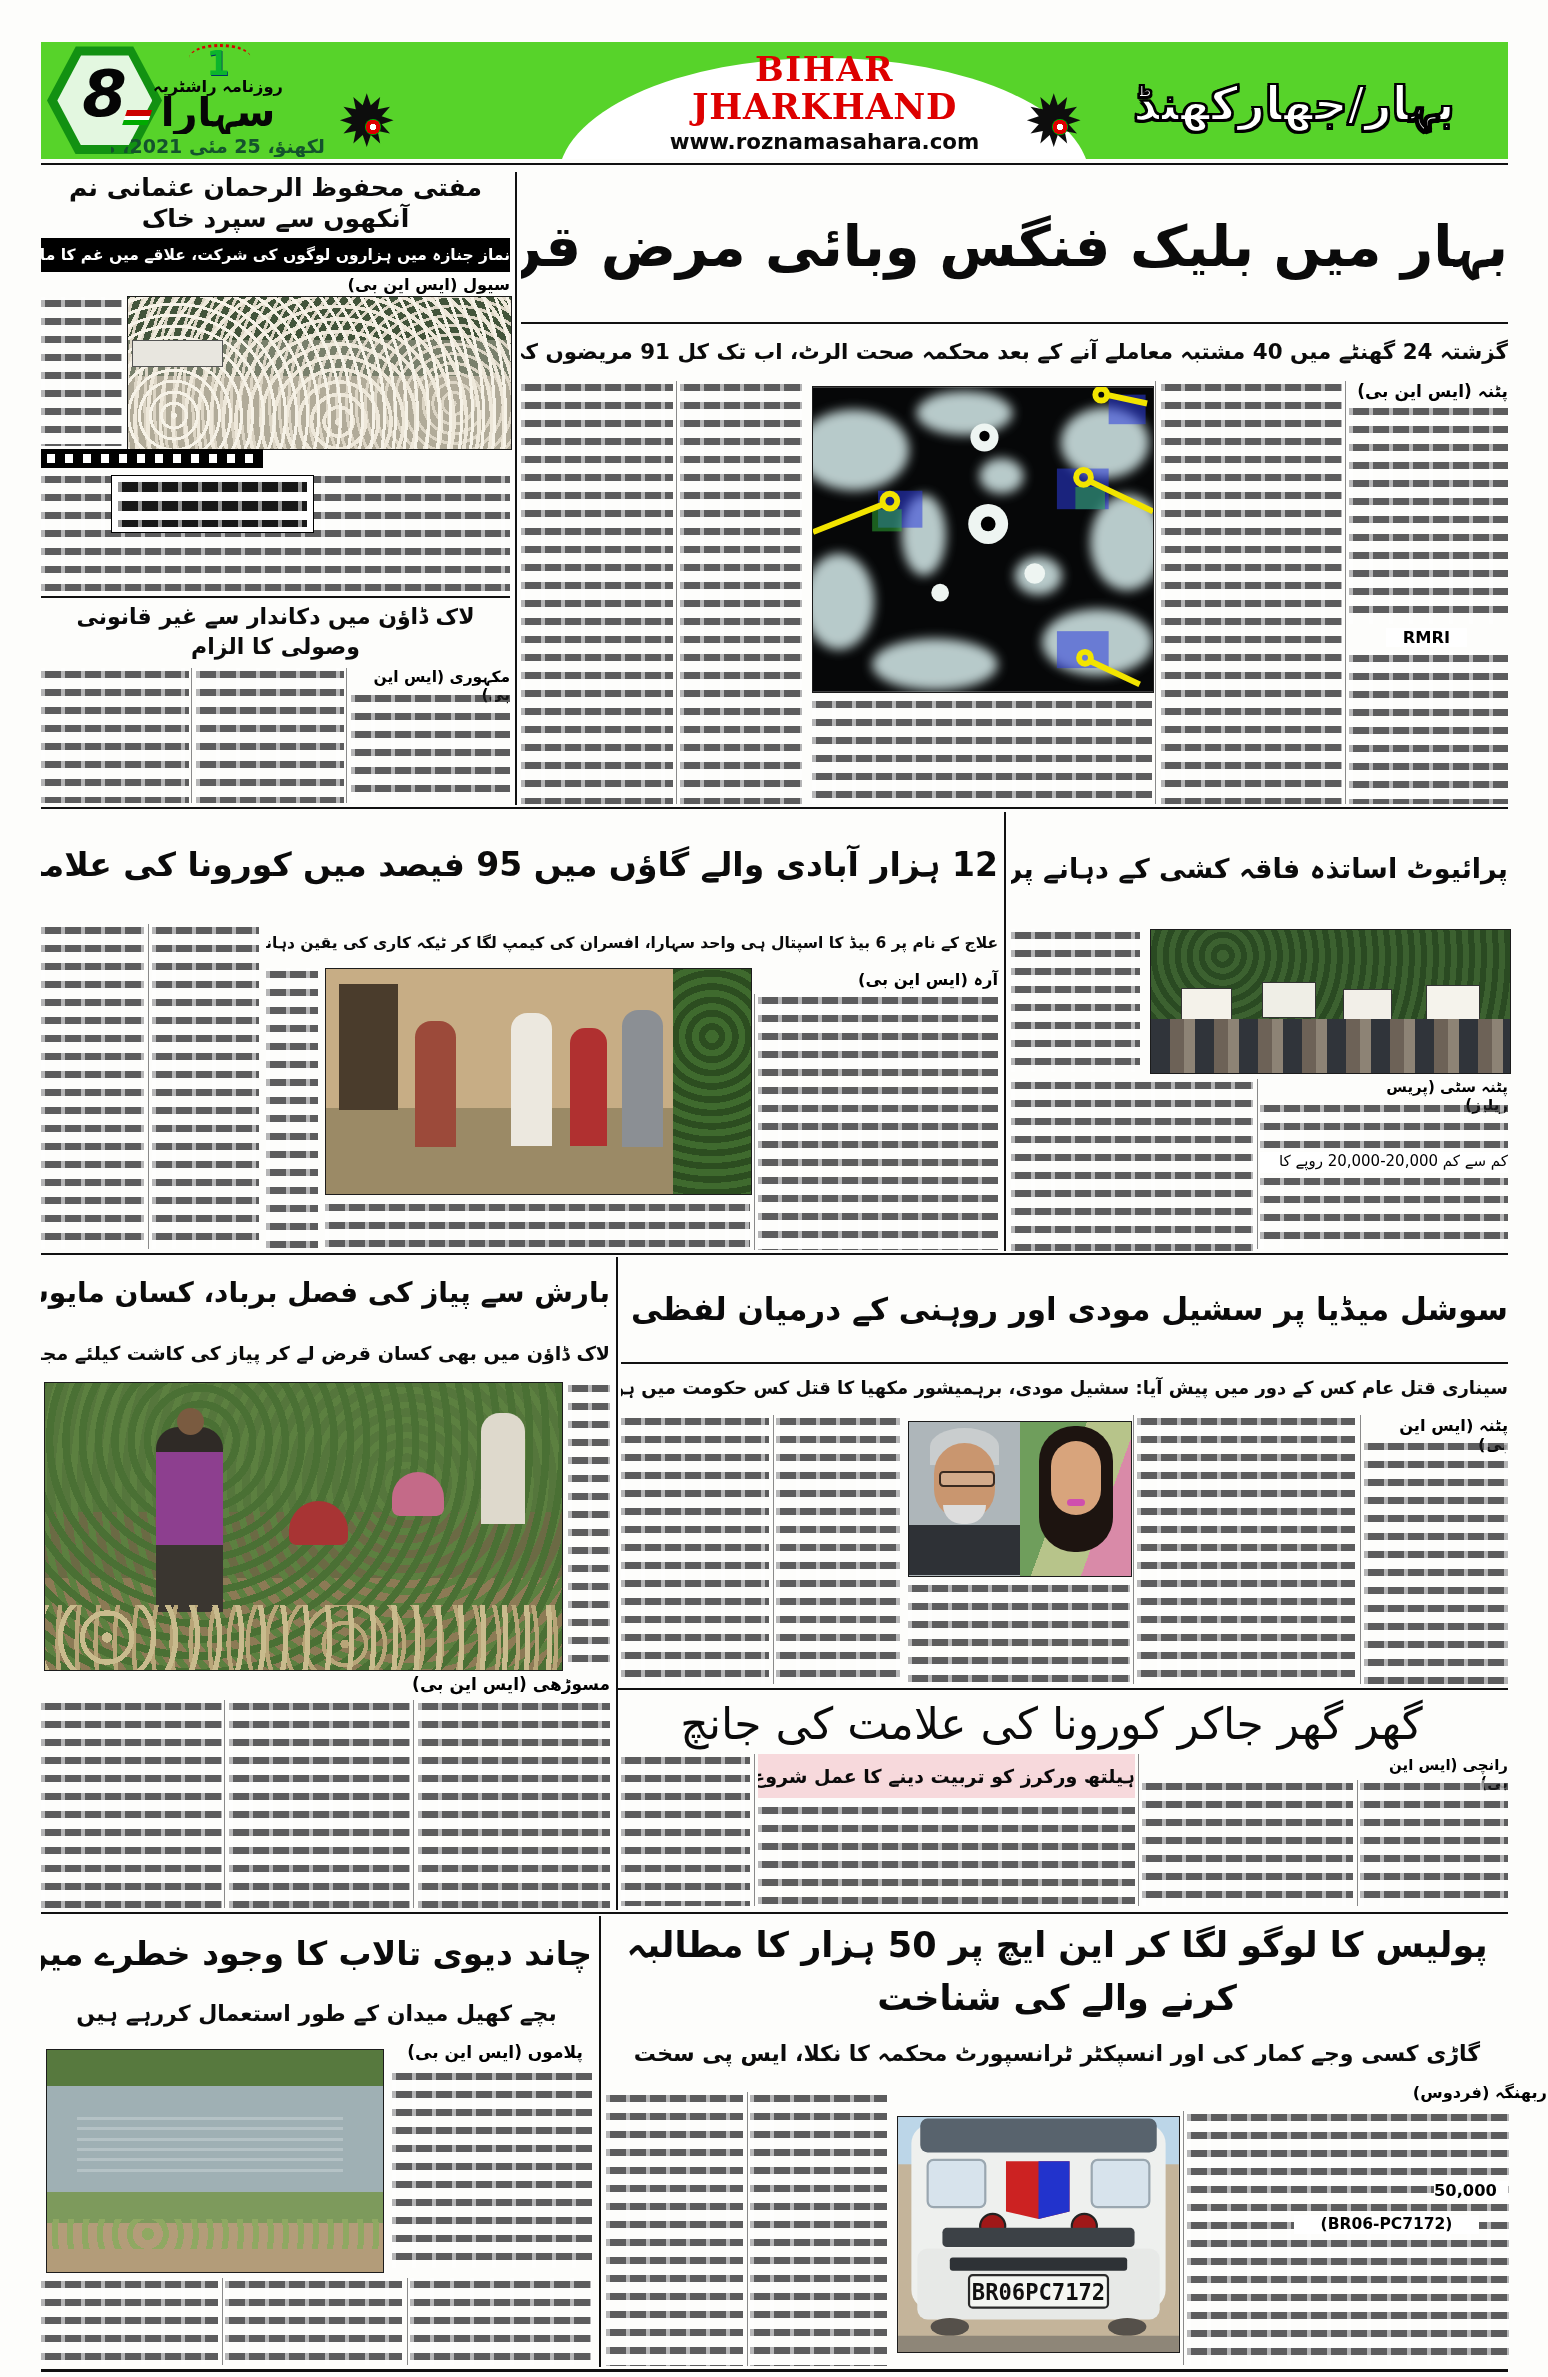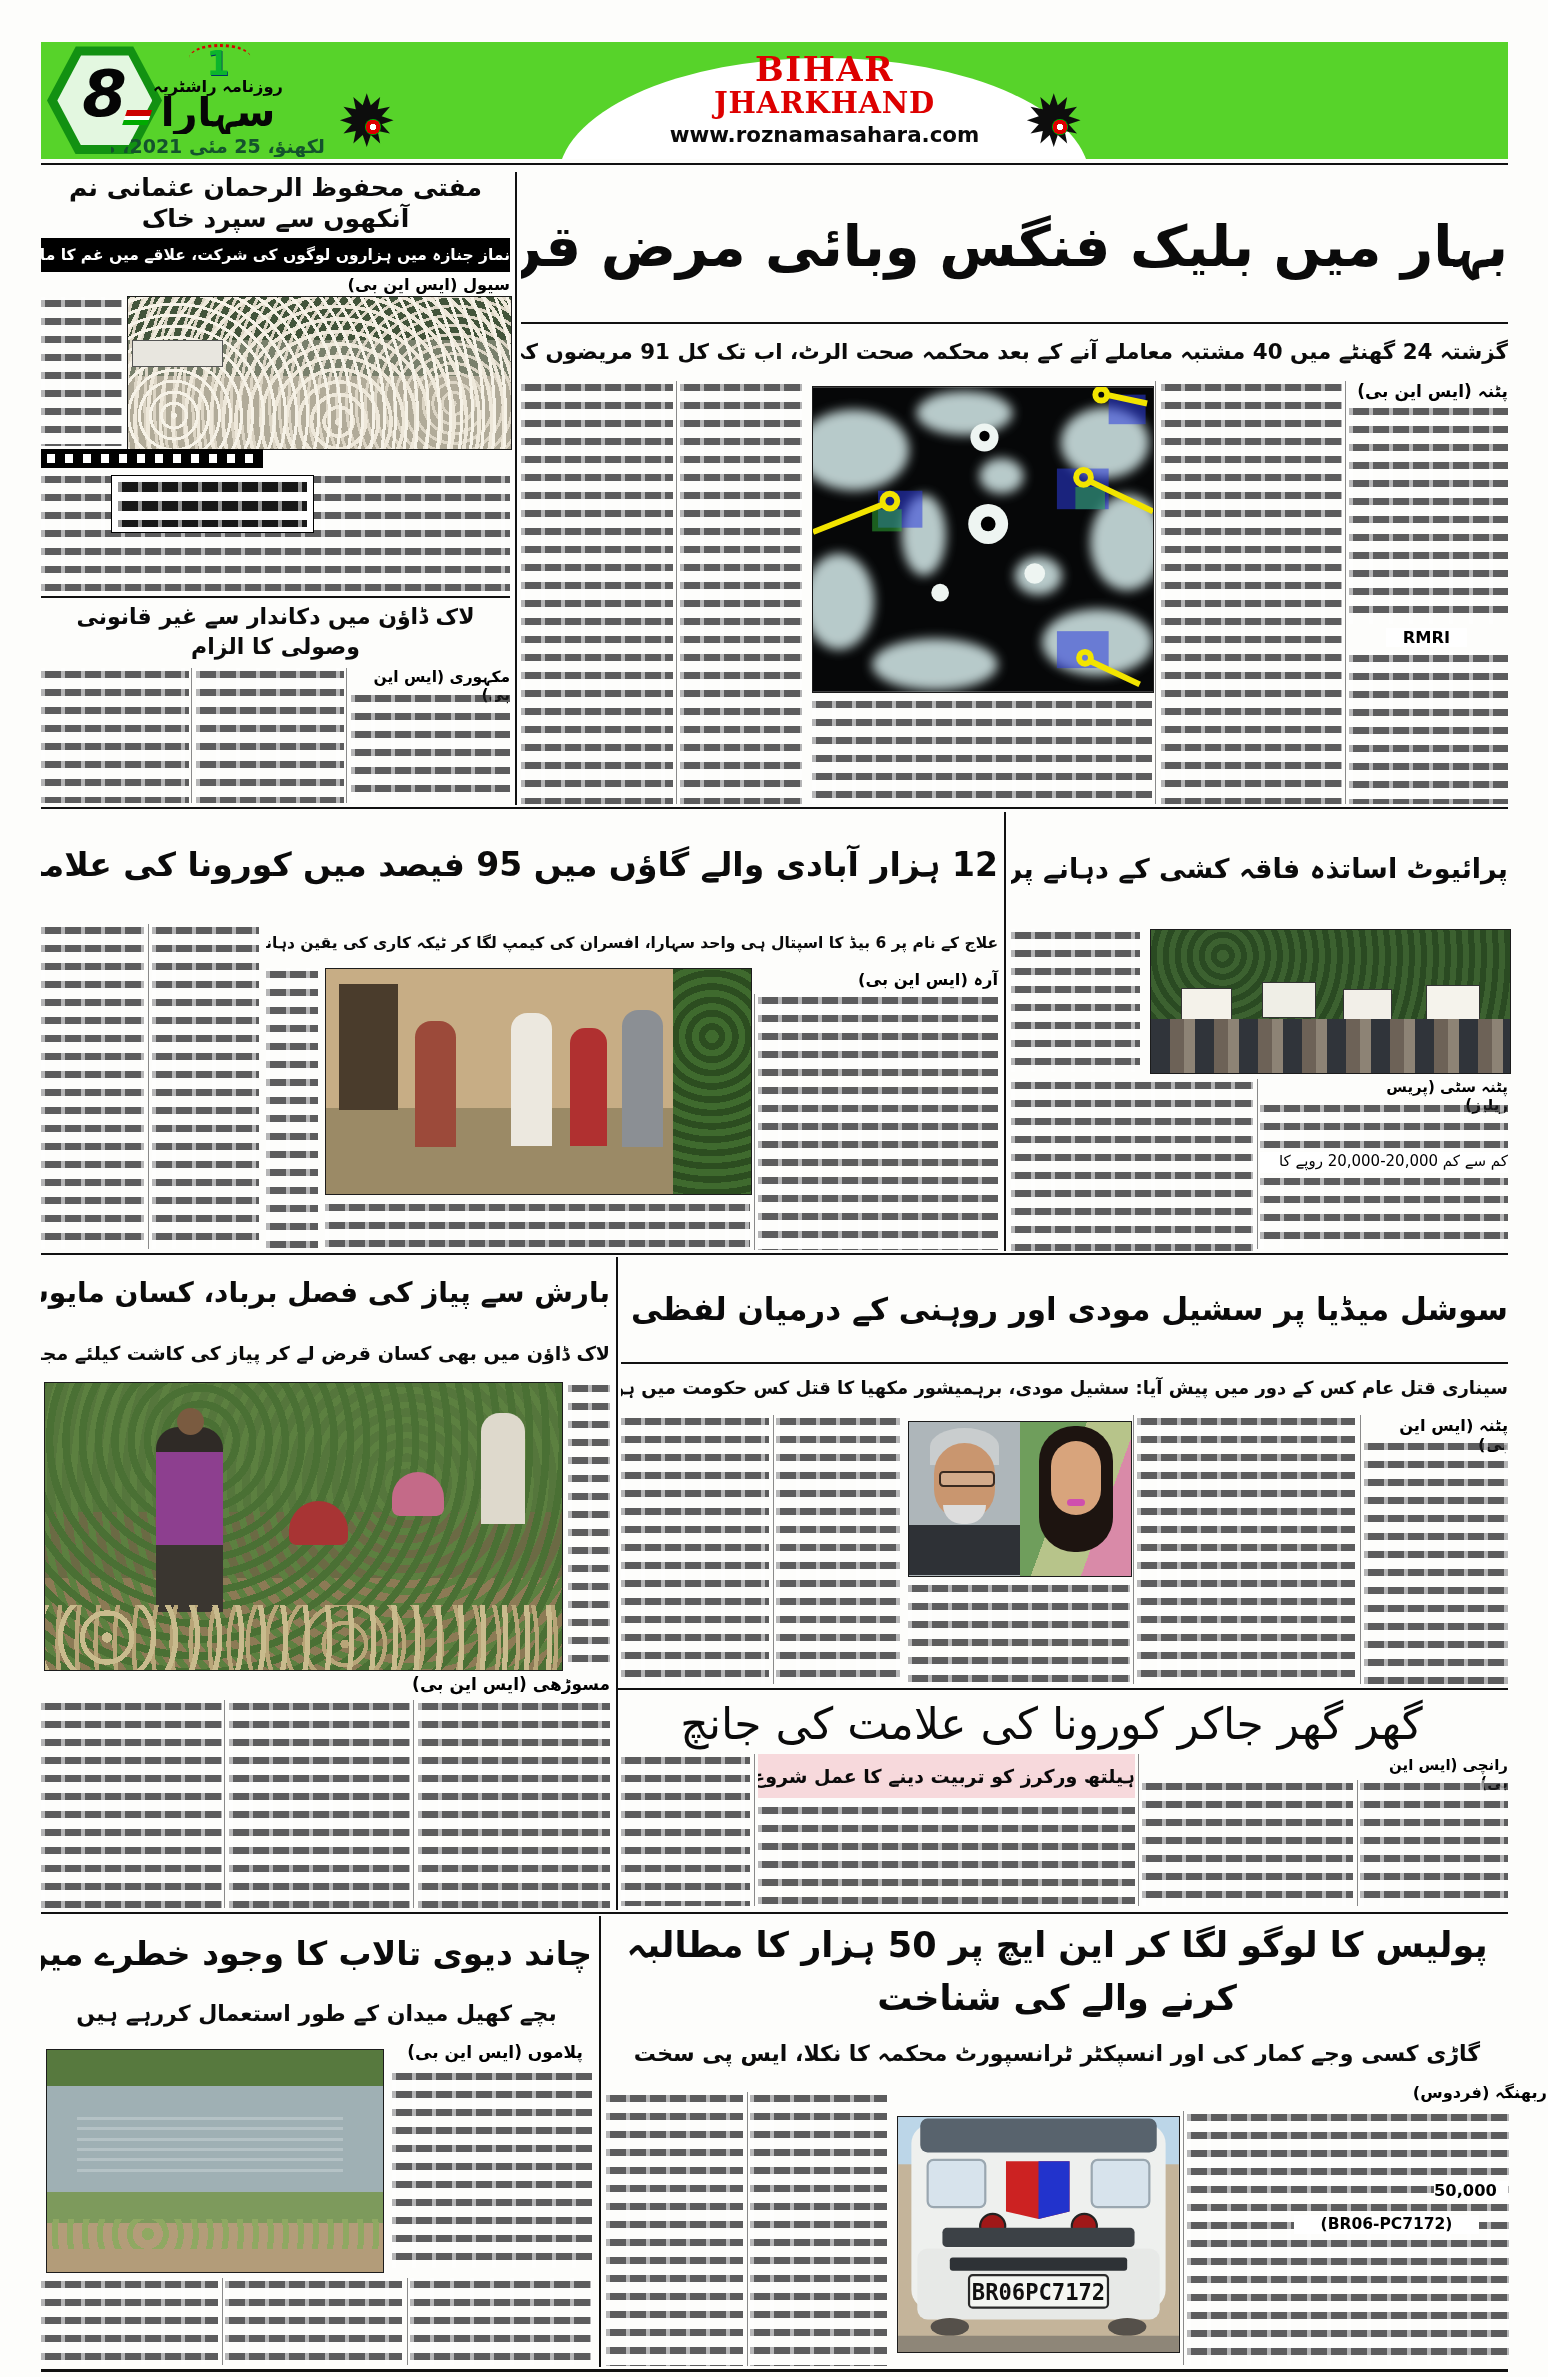--- a/index.html
+++ b/index.html
@@ -48,27 +48,28 @@
     <div class="abs" style="left:13.3px;top:68px;width:25px;height:19px;background:linear-gradient(#c00 0 6px,#fff 6px 9.6px,#0a0 9.6px 15.5px,transparent 15.5px);transform:skewX(-18deg);"></div>
     <div class="abs rtl nowrap" style="left:0;top:49px;width:214px;font-size:40px;font-weight:900;color:#060606;line-height:43px;">سہارا</div>
     <div class="abs rtl nowrap" style="left:0;top:93px;width:214px;font-size:19px;font-weight:800;color:#14532d;">لکھنؤ، 25 مئی 2021، منگل</div>
   </div>
 
   <div class="abs star" style="left:296px;top:44px;font-size:71px;">✹</div>
   <div class="abs stardot" style="left:324px;top:77px;width:16.3px;height:16.3px;background:radial-gradient(circle,#fff 0 30%,#d00 30% 65%,#0a0 65%);"></div>
 
   <div class="abs" style="left:606px;top:7.4px;width:355px;text-align:center;">
     <div style="font-family:'DejaVu Serif',serif;font-size:34px;font-weight:900;color:#dd0000;letter-spacing:1.5px;">BIHAR</div>
-    <div style="font-family:'DejaVu Serif',serif;font-size:29px;font-weight:900;color:#dd0000;letter-spacing:0.7px;margin-top:-3px;">JHARKHAND</div>
+    <div style="font-family:'DejaVu Serif',serif;font-size:35px;font-weight:900;color:#dd0000;letter-spacing:0.7px;margin-top:-3px;">JHARKHAND</div>
     <div style="font-size:21.4px;font-weight:700;color:#0a0a0a;margin-top:1.5px;">www.roznamasahara.com</div>
   </div>
 
   <div class="abs star" style="left:983px;top:44px;font-size:71px;">✹</div>
   <div class="abs stardot" style="left:1011px;top:77px;width:16.3px;height:16.3px;background:radial-gradient(circle,#fff 0 30%,#d00 30% 65%,#0a0 65%);"></div>
 
+  <div class="abs rtl nowrap" style="left:1046px;top:21px;width:414px;height:81px;line-height:81px;text-align:center;font-size:47px;font-weight:900;color:#fff;-webkit-text-stroke:2.2px #000;text-shadow:1.5px 1.5px 0 #000,-1.5px 1.5px 0 #000,1.5px -1.5px 0 #000,-1.5px -1.5px 0 #000;">بہار/جھارکھنڈ</div>
 </div>
 <div class="abs rule" style="left:41px;top:163px;width:1467px;height:2.2px;"></div>
 
 <div class="abs rule" style="left:515px;top:172px;width:1.5px;height:633px;"></div>
 
 <div class="abs hl" style="left:41px;top:172px;width:469px;height:65px;font-size:25px;line-height:1.25;overflow:hidden;">مفتی محفوظ الرحمان عثمانی نم آنکھوں سے سپرد خاک</div>
 <div class="abs" style="left:41px;top:238px;width:469px;height:34px;background:#000;">
   <div class="rtl nowrap" style="width:100%;height:34px;line-height:34px;text-align:center;font-size:15.5px;font-weight:700;color:#fff;">نماز جنازہ میں ہزاروں لوگوں کی شرکت، علاقے میں غم کا ماحول</div>
 </div>
 <div class="abs byline" style="left:281px;top:275px;width:229px;font-size:16.3px;text-align:right;">سیول (ایس این بی)</div>

